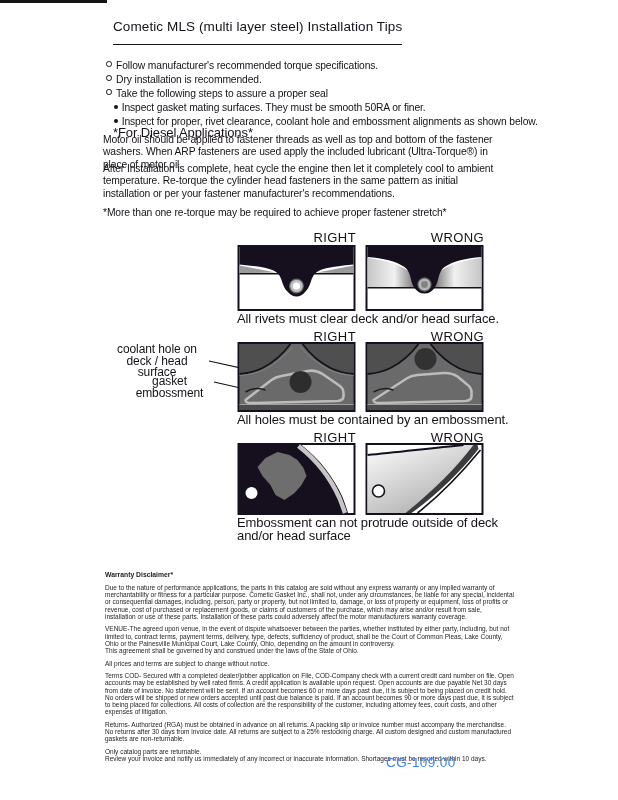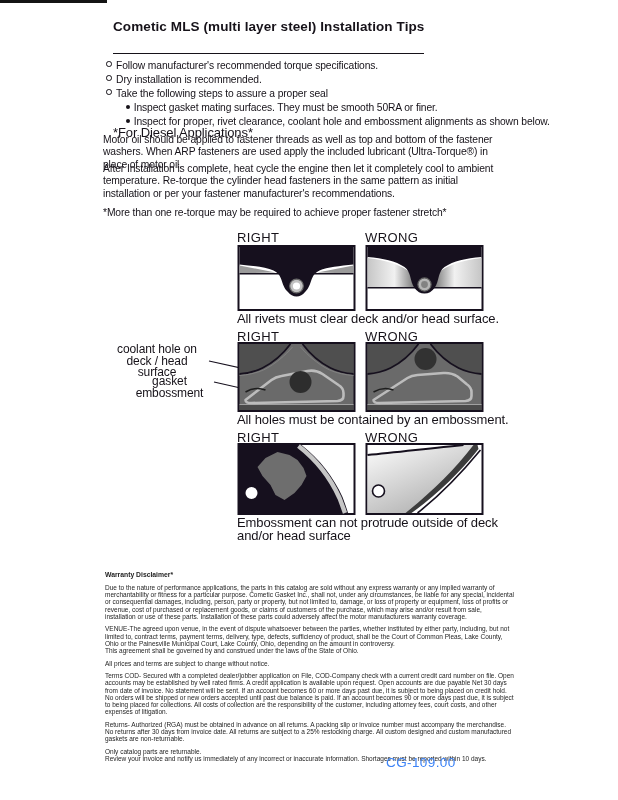--- a/index.html
+++ b/index.html
@@ -10,47 +10,47 @@
     color:#161219;
     position:relative;
     overflow:hidden;
   }
   .page{position:absolute;inset:0;background:#fff}
   .artifact{position:absolute;left:0;top:0;width:107px;height:3px;background:#141414}
 
   
   .title{
     position:absolute;left:113px;top:19px;
-    font-size:13.5px;font-weight:bold;letter-spacing:.1px;
-    border-bottom:1.7px solid #161219;padding-bottom:19px;
+    font-size:13.5px;font-weight:normal;letter-spacing:.1px;
+    border-bottom:1.7px solid #161219;padding-bottom:10px;
   }
 
   
   .bullets{position:absolute;left:106px;top:59px;font-size:10.3px;letter-spacing:-.12px}
   .b-item{white-space:nowrap;line-height:14px}
   .b-item::before{
     content:"";display:inline-block;width:3.6px;height:3.6px;
     border:1px solid #161219;border-radius:50%;
     margin-right:4.5px;vertical-align:2.5px;
   }
-  .b-item.sub{margin-left:20px}
+  .b-item.sub{margin-left:8px}
   .b-item.sub::before{
     width:4.2px;height:4.2px;border:none;background:#161219;
     margin-right:3.5px;vertical-align:2px;
   }
 
   
   .diesel-h{position:absolute;left:113px;top:125px;font-size:13px;font-weight:normal;letter-spacing:-.1px}
   .para{position:absolute;left:103px;width:403px;font-size:10.3px;line-height:12.4px;letter-spacing:-.12px}
   .p1{top:134px}
   .p2{top:163px}
   .p3{top:207px}
 
   
-  .dg-h{position:absolute;width:119px;text-align:left;font-size:13px;letter-spacing:.4px}
+  .dg-h{position:absolute;width:119px;text-align:right;font-size:13px;letter-spacing:.4px}
   .dg{position:absolute;width:119px}
   .dg svg{display:block}
   .cap{position:absolute;left:237px;font-size:13px;letter-spacing:-.1px;line-height:12.6px;white-space:pre-line}
   .lbl{position:absolute;text-align:center;font-size:12px;line-height:11.6px;letter-spacing:-.1px;white-space:pre-line}
   .leaders{position:absolute;left:205px;top:352px}
 
   
   .legal{position:absolute;left:105px;top:571px;width:409px;font-size:6.5px;line-height:7.15px;color:#1d1d1d;letter-spacing:0}
   .legal .lg-h{font-size:6.8px;font-weight:bold;margin-bottom:6px}
   .legal p{margin-bottom:5.5px;white-space:pre-line}

